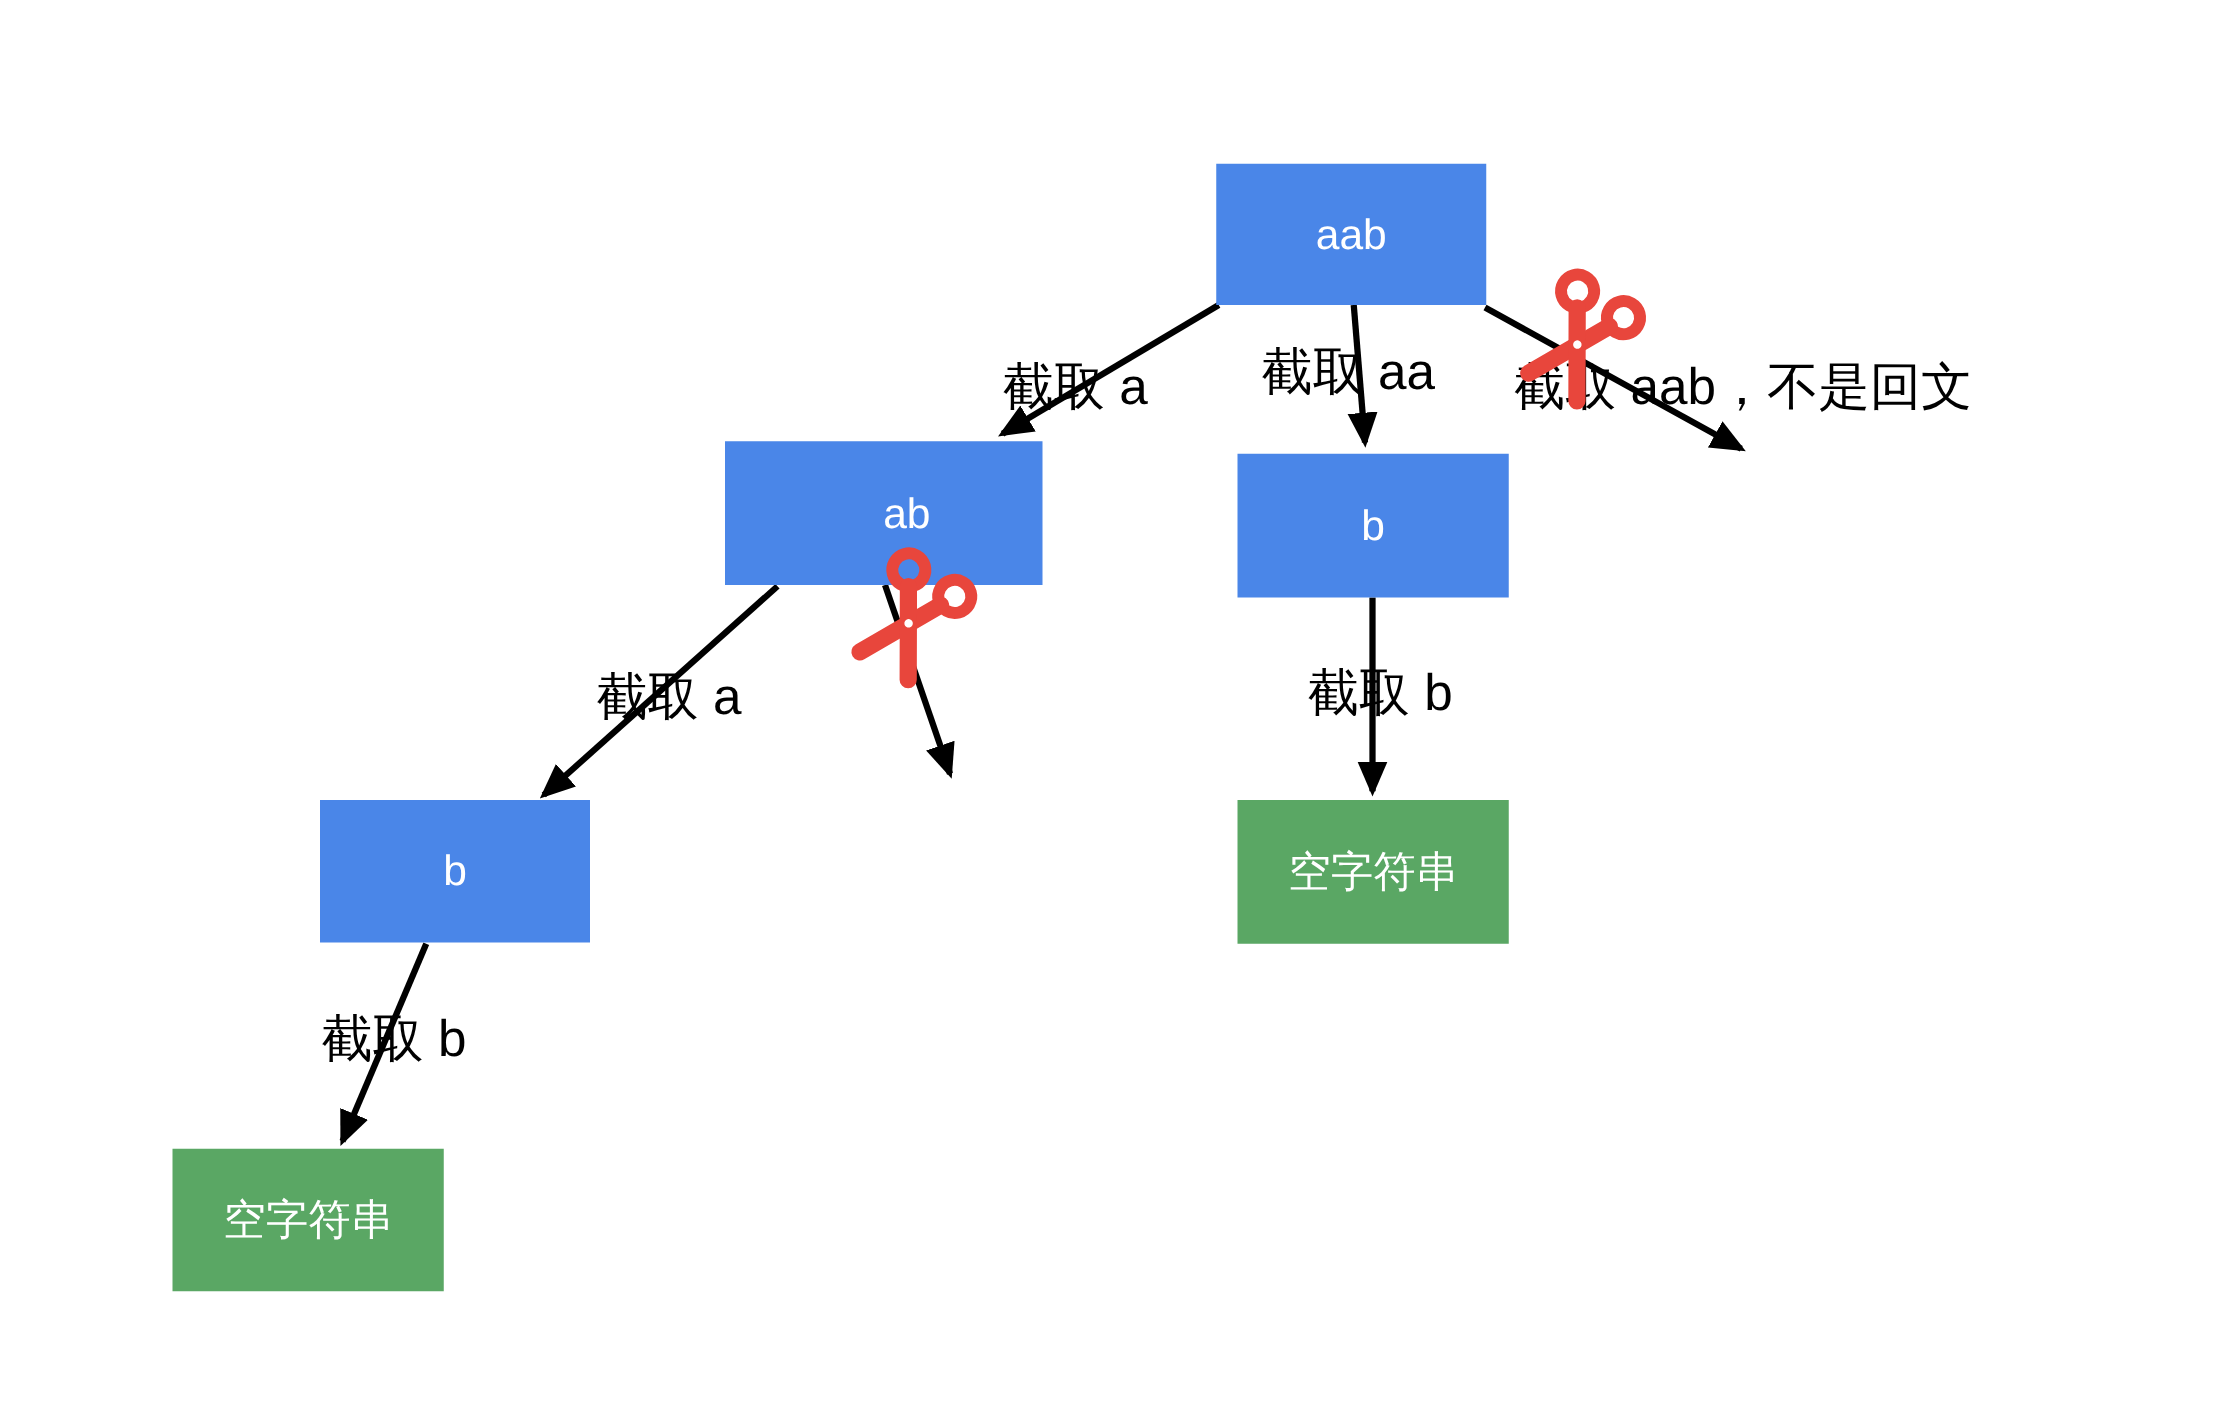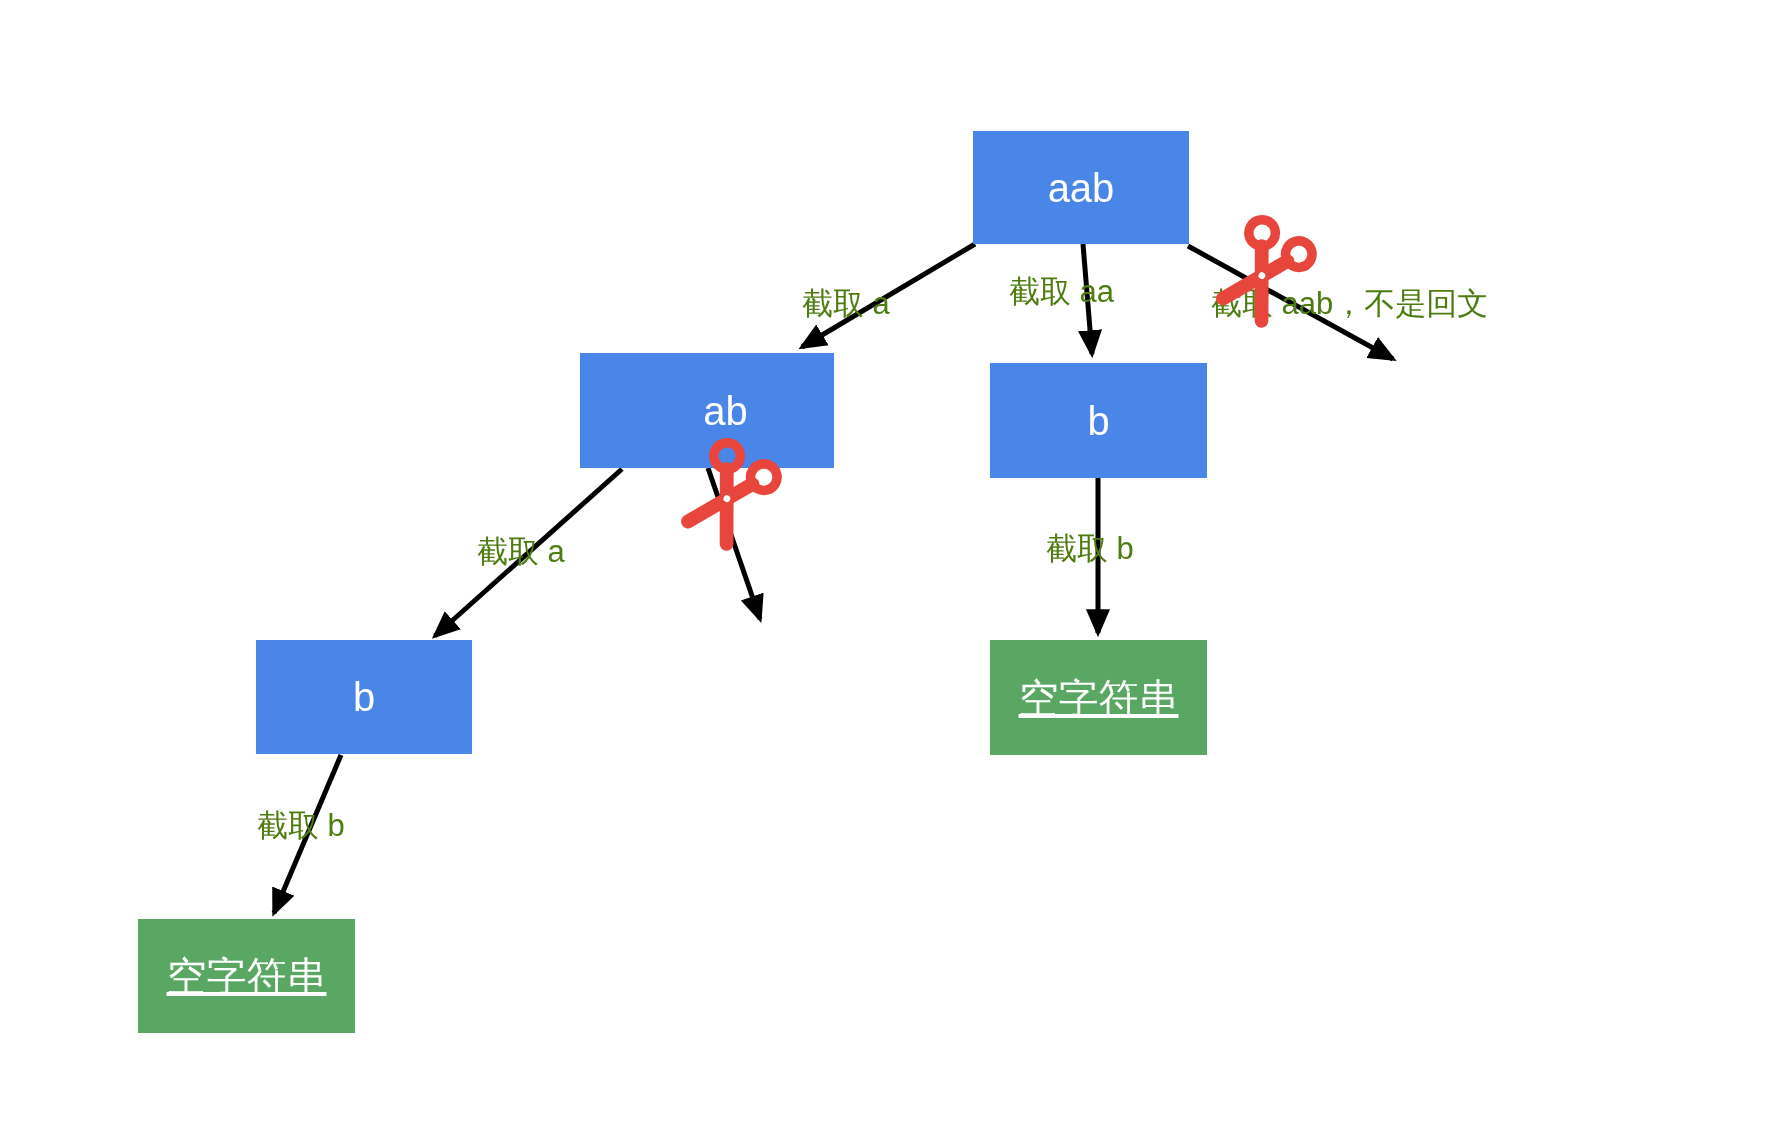--- a/index.html
+++ b/index.html
@@ -14,31 +14,31 @@
     background: #ffffff;
     overflow: hidden;
     font-family: "Liberation Sans", "DejaVu Sans", sans-serif;
   }
   .node {
     position: absolute;
     display: flex;
     align-items: center;
     justify-content: center;
     color: #ffffff;
-    font-size: 40px;
+    font-size: 34px;
     line-height: 1;
     user-select: none;
   }
   .node-blue  { background: #4A86E8; }
-  .node-green { background: #5AA764; text-decoration: underline; }
+  .node-green { background: #5AA764; }
 
   .edge-label {
     position: absolute;
-    font-size: 31px;
-    color: #4d7c0f;
+    font-size: 41px;
+    color: #000000;
     white-space: nowrap;
     line-height: 1.05;
   }
 
   .arrows {
     position: absolute;
     left: 0;
     top: 0;
     width: 1774px;
     height: 1134px;

